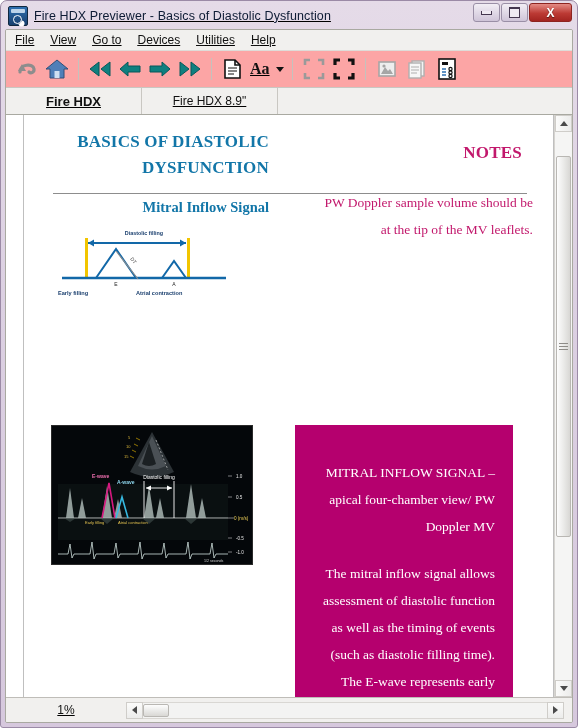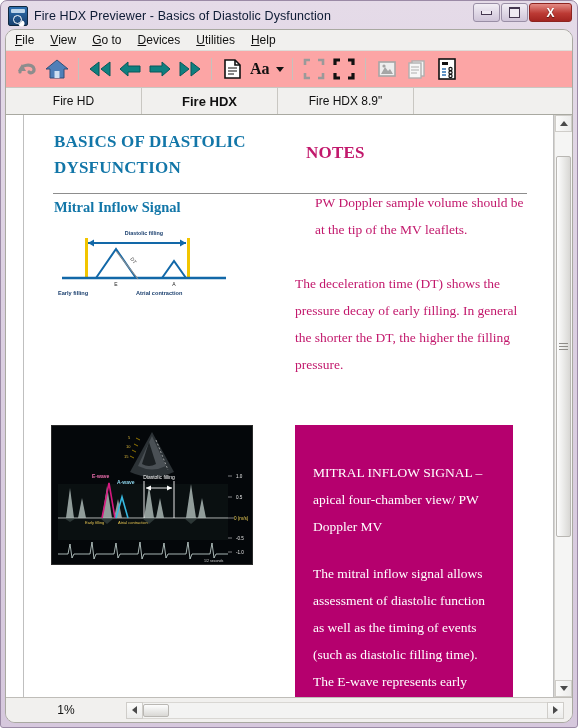--- a/index.html
+++ b/index.html
@@ -7,20 +7,21 @@
     width:578px;height:728px;overflow:hidden;
     font-family:"Liberation Sans", sans-serif;
     background:#ffffff;
   }
   .window{
     position:relative;width:578px;height:728px;box-sizing:border-box;
     background:linear-gradient(to bottom,#e5dbe8 0%,#dcd0e2 40%,#d6c8dd 100%);
     border:1px solid #9b8aa6;
     border-radius:7px 7px 3px 3px;
     padding:1px 4px 4px 4px;
+    text-decoration:underline;
   }
   
   .titlebar{
     position:relative;height:27px;
     display:flex;align-items:center;
   }
   .app-icon{
     width:18px;height:18px;margin-left:3px;margin-right:6px;flex:none;
     border-radius:2px;
     background:linear-gradient(to bottom,#2e6fb0,#18406e);
@@ -57,21 +58,21 @@
     width:43px;
     background:linear-gradient(to bottom,#e48b85,#bc3a34 55%,#a32420);
     border-color:#8d2420;
     color:#ffffff;font-size:12px;font-weight:bold;
     text-shadow:0 1px 1px rgba(0,0,0,.5);
   }
   
   .client{
     background:#f1f0ee;
     border:1px solid #a9a9a1;
-    border-radius:10px;
+    border-radius:2px;
     height:694px;box-sizing:border-box;
     display:flex;flex-direction:column;
     overflow:hidden;
   }
   
   .menubar{
     height:20px;display:flex;align-items:center;
     background:#f1f0ee;
     padding-left:9px;
     border-bottom:1px solid #dedcd8;
@@ -117,21 +118,21 @@
   
   .viewport{
     flex:1;position:relative;display:flex;
     background:#ffffff;overflow:hidden;
   }
   .page-area{
     flex:1;position:relative;overflow:hidden;
     background:#ffffff;
     border-left:1px solid #bfbfbf;
     border-right:1px solid #bfbfbf;
-    margin-left:17px;margin-right:0;
+    margin-left:17px;margin-right:0;text-align:right;
   }
   .page{
     position:absolute;left:0;top:0;width:100%;
     padding:0;box-sizing:border-box;
     font-family:"Liberation Serif", serif;
   }
   .col-divider{
     position:absolute;left:251px;top:0;bottom:0;width:1px;background:#b3b3b3;
   }
   .hrule{
@@ -376,21 +377,20 @@
             <circle cx="14.5" cy="12" r="1.6"></circle>
             <circle cx="14.5" cy="15.5" r="1.6"></circle>
             <circle cx="14.5" cy="19" r="1.6"></circle>
           </g>
         </svg>
       </div>
 
     </div>
 
     <div class="tabbar">
-      <div class="tab">Fire HD</div>
       <div class="tab active">Fire HDX</div>
       <div class="tab">Fire HDX 8.9"</div>
       <div class="tab filler"></div>
     </div>
 
     <div class="viewport">
 
       <div class="page-area">
         <div class="page">
 
@@ -493,21 +493,20 @@
               <text x="184" y="128" font-size="4.6" fill="#e6e6e6" font-family="Liberation Sans,sans-serif">-1.0</text>
 
               <path d="M6 128 L16 128 L18 118 L20 132 L22 128 L38 128 L40 116 L42 133 L44 128 L62 128 L64 117 L66 132 L68 128 L86 128 L88 116 L90 133 L92 128 L110 128 L112 117 L114 132 L116 128 L134 128 L136 116 L138 133 L140 128 L158 128 L160 117 L162 132 L164 128 L176 128" fill="none" stroke="#cfe0dd" stroke-width="0.8"></path>
               <text x="152" y="136" font-size="3.6" fill="#cfcfcf" font-family="Liberation Sans,sans-serif">1/2 seconds</text>
             </svg>
           </div>
 
           <div class="col-right">
             <h1 class="notes-title">NOTES</h1>
             <p class="note-p note-block-1">PW Doppler sample volume should be at the tip of the MV leaflets.</p>
-            <p class="note-p note-block-2">The deceleration time (DT) shows the pressure decay of early filling. In general the shorter the DT, the higher the filling pressure.</p>
 
             <div class="callout">
               <p>MITRAL INFLOW SIGNAL – apical four-chamber view/ PW Doppler MV</p>
               <p>The mitral inflow signal allows assessment of diastolic function as well as the timing of events (such as diastolic filling time). The E-wave represents early diastolic filling while the A-</p>
             </div>
           </div>
 
         </div>
       </div>
 

